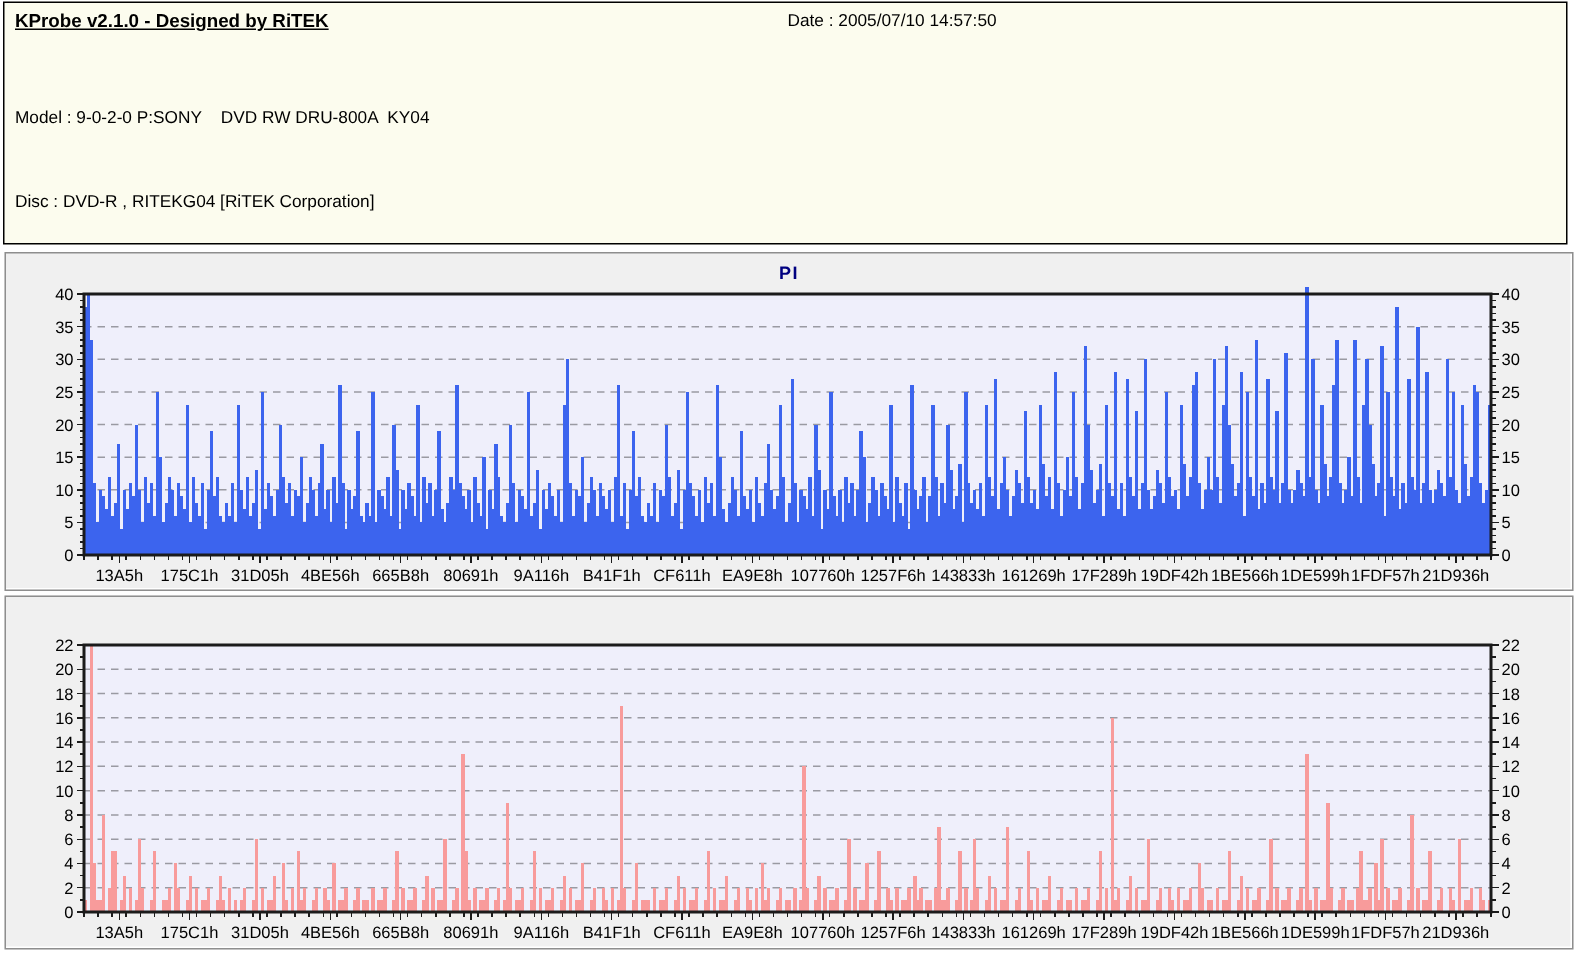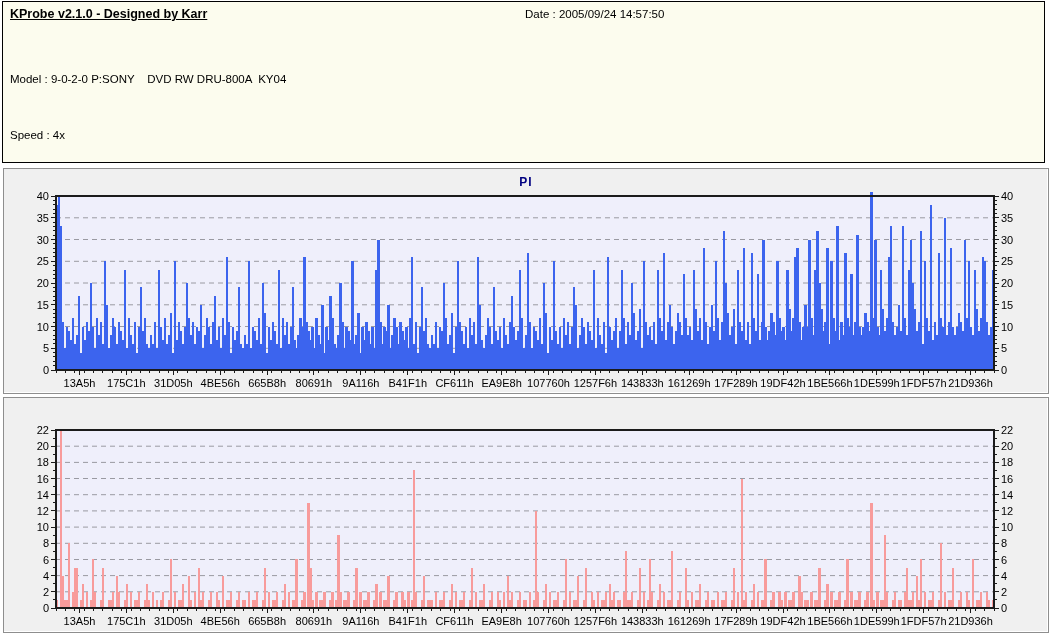--- a/index.html
+++ b/index.html
@@ -27,24 +27,25 @@
   .chart-title{
     position:absolute;left:0;top:6px;width:100%;text-align:center;
     font-size:12px;font-weight:bold;color:#000080;letter-spacing:1px;
   }
   .chart-svg{position:absolute;left:0;top:0;}
 </style>
 </head>
 <body>
 
 <div class="header-box">
-  <div class="app-title">KProbe v2.1.0 - Designed by Karr</div>
-  <div class="date-label">Date : 2005/09/24 14:57:50</div>
+  <div class="app-title">KProbe v2.1.0 - Designed by RiTEK</div>
+  <div class="date-label">Date : 2005/07/10 14:57:50</div>
   <div class="info-lines">
     <div>Model : 9-0-2-0 P:SONY    DVD RW DRU-800A  KY04</div>
+    <div>Disc : DVD-R , RITEKG04 [RiTEK Corporation]</div>
     <div>Speed : 4x</div>
     <div>ECC blocks sum (PI/PO) : 100/100</div>
     <div>Scanned range : 0 - 22DEEDh</div>
     <div>PI Max= 41 , Average= 9.14 , Total= 12892</div>
     <div>PO Max= 22 , Average= 0.60 , Total= 851</div>
   </div>
 </div>
 
 <div id="panel-pi" class="chart-panel">
   <div class="chart-title">PI</div>

